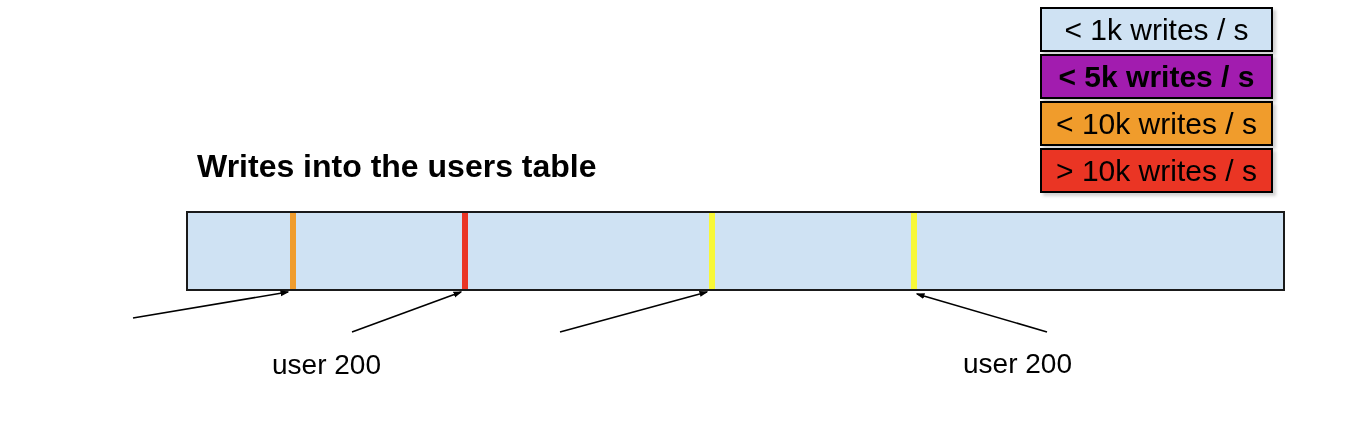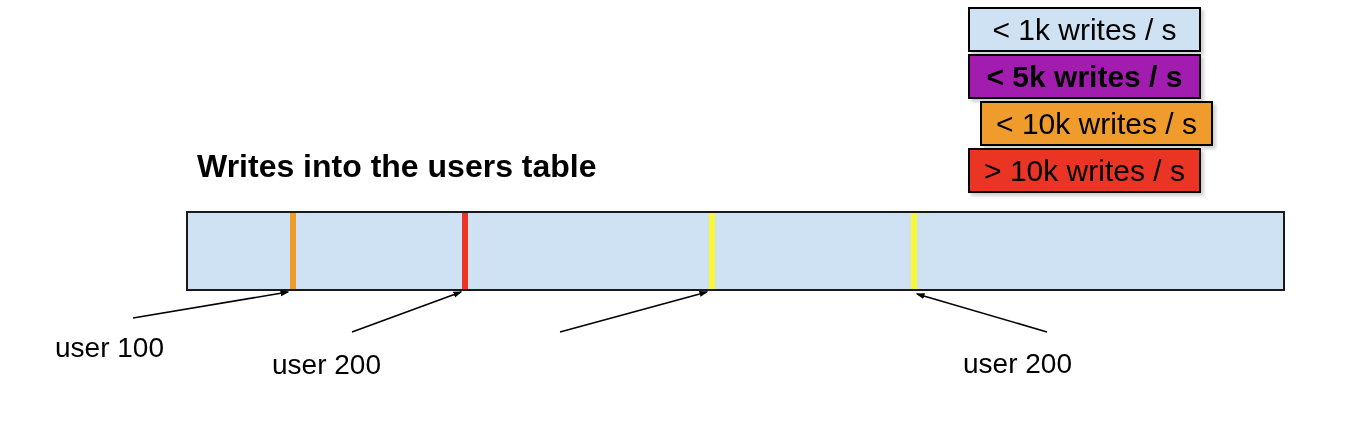--- a/index.html
+++ b/index.html
@@ -23,21 +23,21 @@
     left: 197px;
     top: 147px;
     font-size: 32px;
     line-height: 38px;
     white-space: nowrap;
     color: #000000;
     font-weight: bold;
   }
   .legend {
     position: absolute;
-    left: 968px;
+    left: 1040px;
     top: 7px;
     width: 195px;
   }
   .legend-row {
     box-sizing: border-box;
     width: 233px;
     height: 45px;
     margin-bottom: 2px;
     border: 2px solid #000000;
     display: flex;
@@ -85,21 +85,21 @@
 </head>
 <body>
 
 <div class="canvas">
 
   <div class="diagram-title">Writes into the users table</div>
 
   <div class="legend">
     <div class="legend-row" style="background-color: rgb(207, 226, 243);">&lt; 1k writes / s</div>
     <div class="legend-row" style="background-color: #a21caf; font-weight: bold;">&lt; 5k writes / s</div>
-    <div class="legend-row" style="background-color: rgb(240, 156, 44); margin-left: 12px;">&lt; 10k writes / s</div>
+    <div class="legend-row" style="background-color: rgb(240, 156, 44);">&lt; 10k writes / s</div>
     <div class="legend-row" style="background-color: rgb(234, 53, 36);">&gt; 10k writes / s</div>
   </div>
 
   <div class="users-bar" style="background-color: rgb(207, 226, 243);">
     <div class="stripe" style="left: 102px; background-color: rgb(240, 156, 44);"></div>
     <div class="stripe" style="left: 274px; background-color: rgb(234, 53, 36);"></div>
     <div class="stripe" style="left: 521px; background-color: rgb(248, 248, 56);"></div>
     <div class="stripe" style="left: 723px; background-color: rgb(248, 248, 56);"></div>
   </div>
 
@@ -108,17 +108,16 @@
       <marker id="ah" markerWidth="9" markerHeight="8" refX="7.5" refY="3" orient="auto" markerUnits="userSpaceOnUse" viewBox="0 0 9 6">
         <path d="M0,0 L9,3 L0,6 Z" fill="#000000"></path>
       </marker>
     </defs>
     <line x1="133" y1="318" x2="288" y2="292" stroke="#000000" stroke-width="1.6" marker-end="url(#ah)"></line>
     <line x1="352" y1="332" x2="461" y2="292" stroke="#000000" stroke-width="1.6" marker-end="url(#ah)"></line>
     <line x1="560" y1="332" x2="707" y2="292" stroke="#000000" stroke-width="1.6" marker-end="url(#ah)"></line>
     <line x1="1047" y1="332" x2="917" y2="294" stroke="#000000" stroke-width="1.6" marker-end="url(#ah)"></line>
   </svg>
 
-  <div class="user-label label-user-100">user 100</div>
   <div class="user-label label-user-200">user 200</div>
   <div class="user-label label-user-400">user 200</div>
 
 </div>
 
 </body></html>

